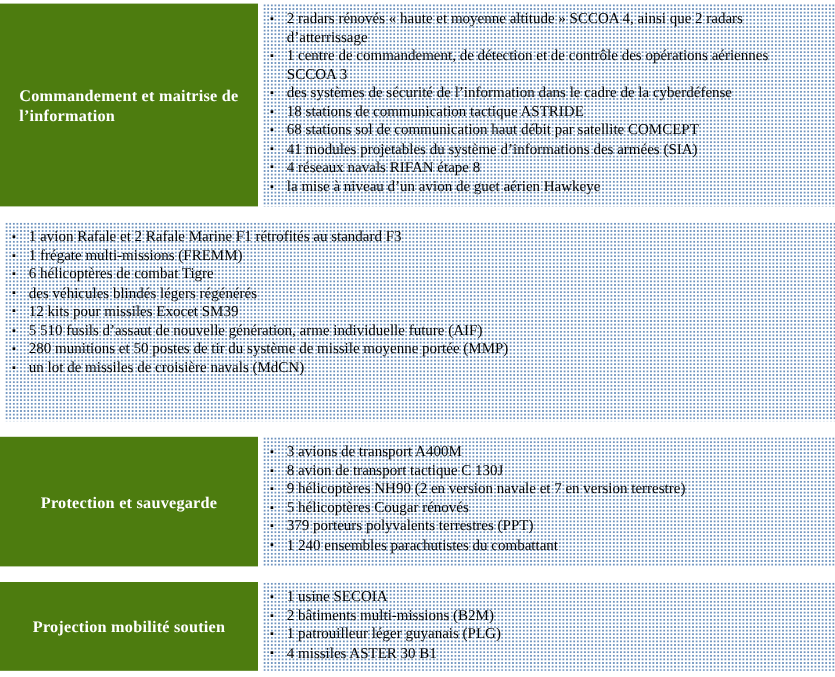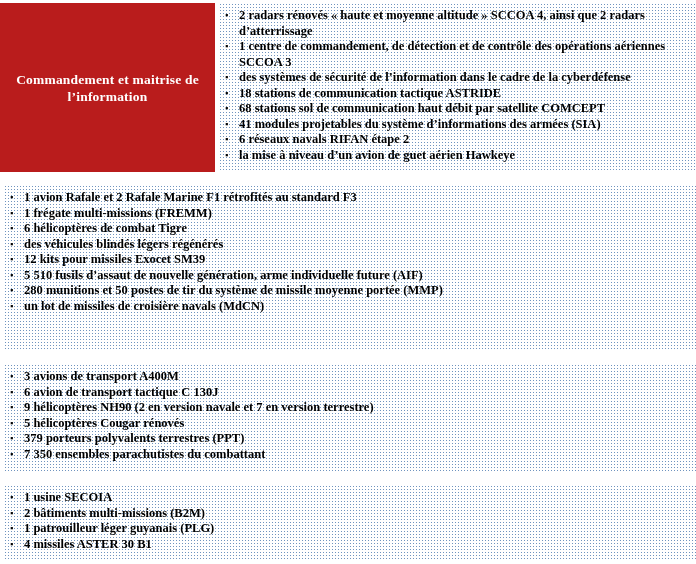--- a/index.html
+++ b/index.html
@@ -24,26 +24,25 @@
     margin-bottom: 13px;
   }
   .row:nth-child(1) { min-height: 169px; }
   .row:nth-child(2) { min-height: 166px; }
   .row:nth-child(3) { min-height: 108px; }
   .row:nth-child(4) { min-height: 74px; margin-bottom: 0; }
   .label-cell {
     width: 215px;
     flex: 0 0 215px;
     box-sizing: border-box;
-    background: #b91c1c;
+    background: #4d7c0f;
     color: #ffffff;
     display: flex;
     align-items: center;
     justify-content: center;
-    text-align: center;
     padding: 4px 16px;
   }
   .label-text {
     font-weight: bold;
     font-size: 13.5px;
     line-height: 17px;
     letter-spacing: 0.2px;
   }
   .content-cell {
     flex: 1 1 auto;
@@ -70,21 +69,20 @@
     flex: 0 0 14px;
     width: 14px;
     text-align: left;
     font-size: 9px;
     line-height: 15.5px;
     color: #000000;
   }
   .item-text {
     flex: 1 1 auto;
     padding-right: 6px;
-    font-weight: bold;
   }
 </style>
 </head>
 <body>
 
 <div class="table">
   <div class="row">
     <div class="label-cell">
       <span class="label-text">Commandement et maitrise de l’information</span>
     </div>
@@ -115,21 +113,21 @@
     <span class="item-text">68 stations sol de communication haut débit par satellite COMCEPT</span>
   </li>
 
   <li class="item">
     <span class="bullet">▪</span>
     <span class="item-text">41 modules projetables du système d’informations des armées (SIA)</span>
   </li>
 
   <li class="item">
     <span class="bullet">▪</span>
-    <span class="item-text">6 réseaux navals RIFAN étape 2</span>
+    <span class="item-text">4 réseaux navals RIFAN étape 8</span>
   </li>
 
   <li class="item">
     <span class="bullet">▪</span>
     <span class="item-text">la mise à niveau d’un avion de guet aérien Hawkeye</span>
   </li>
 </ul>
     </div>
   </div>
 
@@ -173,56 +171,62 @@
 
   <li class="item">
     <span class="bullet">▪</span>
     <span class="item-text">un lot de missiles de croisière navals (MdCN)</span>
   </li>
 </ul>
     </div>
   </div>
 
   <div class="row">
+    <div class="label-cell">
+      <span class="label-text">Protection et sauvegarde</span>
+    </div>
     <div class="content-cell">
       <ul class="items">
   <li class="item">
     <span class="bullet">▪</span>
     <span class="item-text">3 avions de transport A400M</span>
   </li>
 
   <li class="item">
     <span class="bullet">▪</span>
-    <span class="item-text">6 avion de transport tactique C 130J</span>
+    <span class="item-text">8 avion de transport tactique C 130J</span>
   </li>
 
   <li class="item">
     <span class="bullet">▪</span>
     <span class="item-text">9 hélicoptères NH90 (2 en version navale et 7 en version terrestre)</span>
   </li>
 
   <li class="item">
     <span class="bullet">▪</span>
     <span class="item-text">5 hélicoptères Cougar rénovés</span>
   </li>
 
   <li class="item">
     <span class="bullet">▪</span>
     <span class="item-text">379 porteurs polyvalents terrestres (PPT)</span>
   </li>
 
   <li class="item">
     <span class="bullet">▪</span>
-    <span class="item-text">7 350 ensembles parachutistes du combattant</span>
-  </li>
-</ul>
-    </div>
-  </div>
-
-  <div class="row">
+    <span class="item-text">1 240 ensembles parachutistes du combattant</span>
+  </li>
+</ul>
+    </div>
+  </div>
+
+  <div class="row">
+    <div class="label-cell">
+      <span class="label-text">Projection mobilité soutien</span>
+    </div>
     <div class="content-cell">
       <ul class="items">
   <li class="item">
     <span class="bullet">▪</span>
     <span class="item-text">1 usine SECOIA</span>
   </li>
 
   <li class="item">
     <span class="bullet">▪</span>
     <span class="item-text">2 bâtiments multi-missions (B2M)</span>

